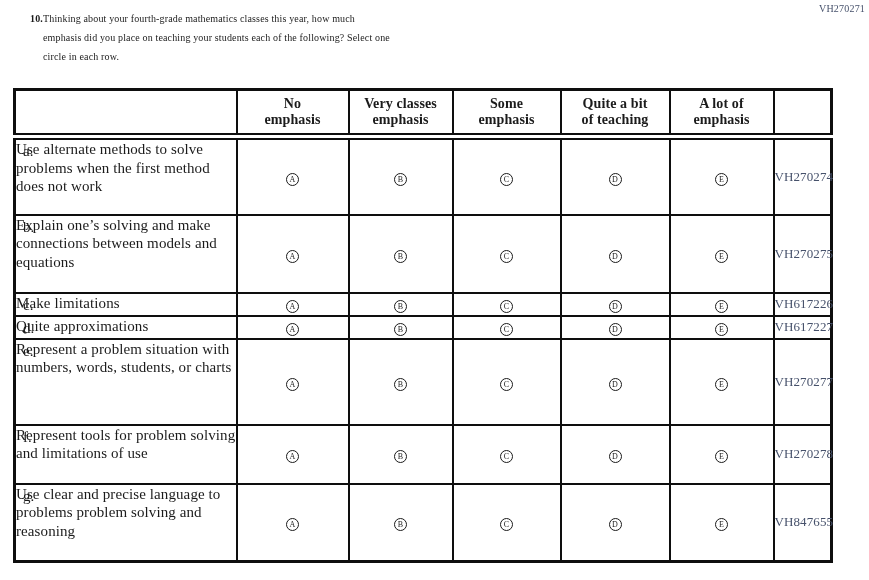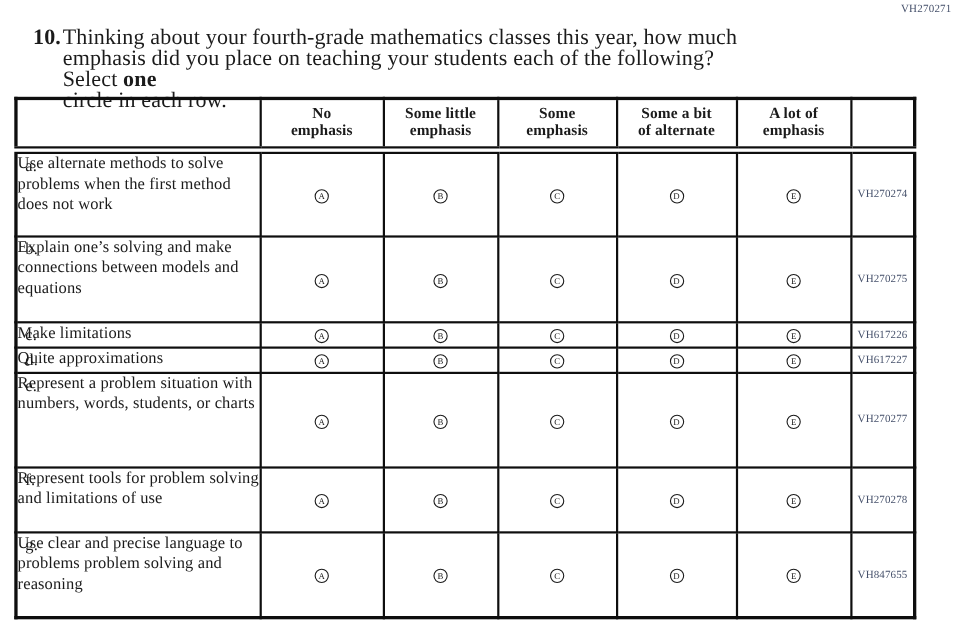--- a/index.html
+++ b/index.html
@@ -8,24 +8,24 @@
     background:#ffffff;color:#1b1b1b;
     font-family:"Liberation Serif", serif;
     overflow:hidden;
   }
   
   .top-code{
     position:absolute;top:3px;left:819px;
     font-size:10px;letter-spacing:.2px;color:#46516b;
   }
   
-  .question{position:absolute;top:25px;left:30px;font-size:20px;line-height:19px;letter-spacing:.15px;}
+  .question{position:absolute;top:9px;left:30px;font-size:10px;line-height:19px;letter-spacing:.15px;}
   .qnum{font-weight:bold;position:absolute;left:0;top:0;}
-  .qtext{margin-left:27px;width:620px;}
-  .qtext b{font-weight:bold;}
+  .qtext{margin-left:13px;width:620px;}
+  .qtext b{font-weight:normal;}
   
   table.matrix{
     position:absolute;top:88px;left:13px;width:817px;
     border-collapse:collapse;table-layout:fixed;
     border:3px solid #0e0e0e;
   }
   table.matrix th, table.matrix td{border:2px solid #0e0e0e;padding:0;}
   table.matrix thead th{
     border-bottom:7px double #0e0e0e;
     font-size:14px;font-weight:bold;line-height:16.5px;
@@ -40,21 +40,21 @@
   .row-letter{position:absolute;left:7px;top:2px;}
   td.opt-cell{text-align:center;vertical-align:middle;}
   .circle{
     display:inline-block;width:11px;height:11px;
     border:1px solid #1b1b1b;border-radius:50%;
     font-size:8px;line-height:11px;text-align:center;
     font-family:"Liberation Serif", serif;color:#1b1b1b;
     cursor:pointer;
   }
   td.code-cell{
-    font-size:10px;text-align:center;vertical-align:middle;
+    font-size:13px;text-align:center;vertical-align:middle;
     color:#46516b;letter-spacing:.1px;padding:0 1px;
   }
   tbody tr:nth-child(1){height:78px;}
   tbody tr:nth-child(2){height:78px;}
   tbody tr:nth-child(3){height:23px;}
   tbody tr:nth-child(4){height:23px;}
   tbody tr:nth-child(5){height:86px;}
   tbody tr:nth-child(6){height:59px;}
   tbody tr:nth-child(7){height:78px;}
 </style>
@@ -79,23 +79,23 @@
     <col style="width:104px">
     <col style="width:108px">
     <col style="width:109px">
     <col style="width:104px">
     <col style="width:58px">
   </colgroup>
   <thead>
     <tr>
       <th></th>
       <th><span>No</span><br><span>emphasis</span></th>
-      <th><span>Some little</span><br><span>emphasis</span></th>
+      <th><span>Very classes</span><br><span>emphasis</span></th>
       <th><span>Some</span><br><span>emphasis</span></th>
-      <th><span>Some a bit</span><br><span>of alternate</span></th>
+      <th><span>Quite a bit</span><br><span>of teaching</span></th>
       <th><span>A lot of</span><br><span>emphasis</span></th>
       <th></th>
     </tr>
   </thead>
   <tbody>
       <tr>
         <td class="label-cell"><span class="row-letter">a.</span><span>Use alternate methods to solve problems when the first method does not work</span></td>
         <td class="opt-cell"><span class="circle">A</span></td>
         <td class="opt-cell"><span class="circle">B</span></td>
         <td class="opt-cell"><span class="circle">C</span></td>

